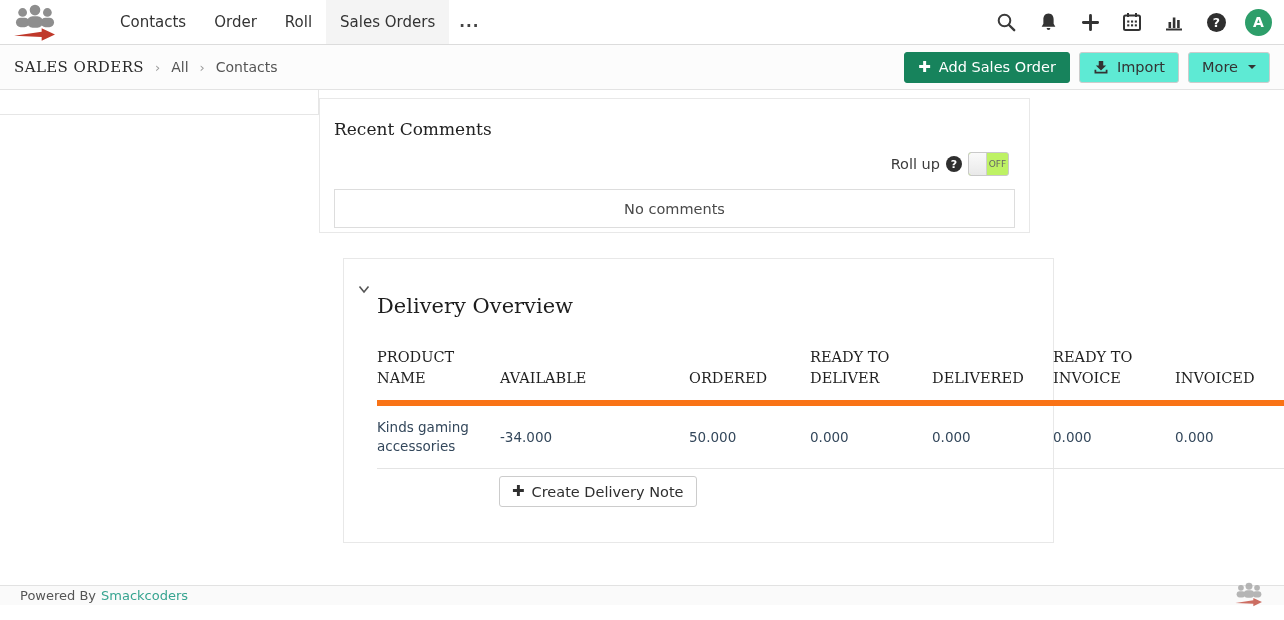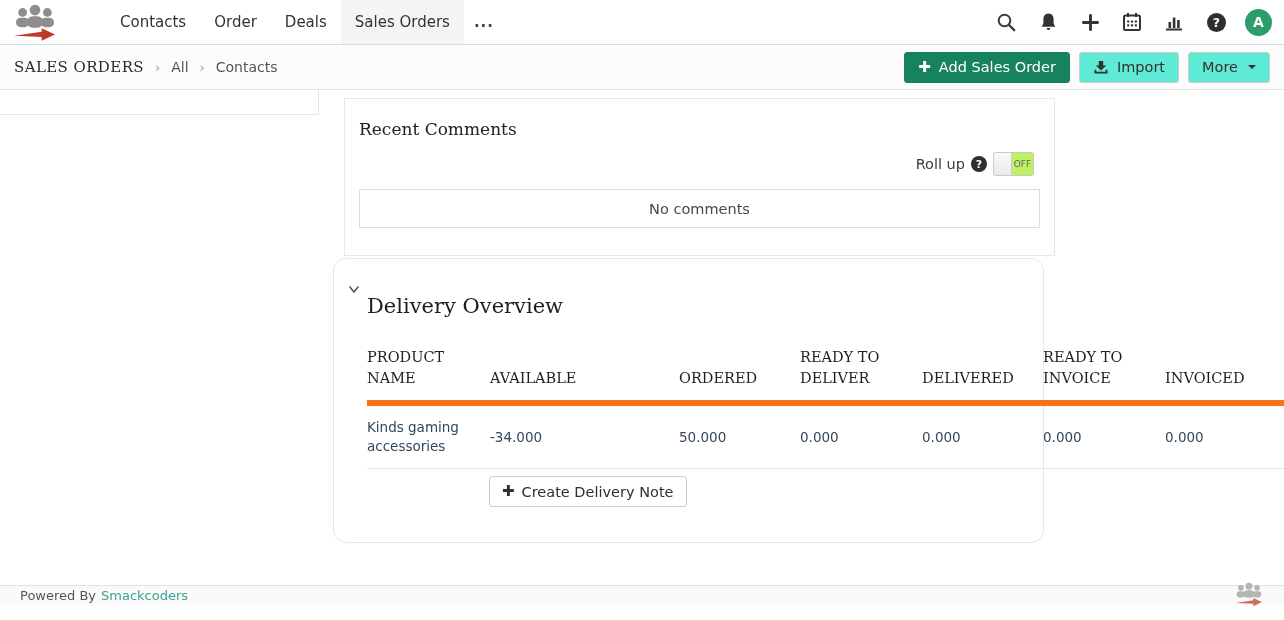--- a/index.html
+++ b/index.html
@@ -60,21 +60,21 @@
 
   
   .content { position: relative; height: 495px; background: #fff; }
   .left-panel {
     position: absolute; left: 0; top: 0; width: 319px; height: 25px;
     background: #fff; border-right: 1px solid #e6e6e6; border-bottom: 1px solid #e6e6e6;
   }
   .card {
     position: absolute; background: #fff; border: 1px solid #e8e8e8;
   }
-  .comments-card { left: 344px; top: 8px; width: 711px; height: 158px; }
+  .comments-card { left: 319px; top: 8px; width: 711px; height: 135px; }
   .card-title {
     margin: 19px 14px 0; font-family: "DejaVu Serif", "Liberation Serif", serif;
     font-size: 17px; font-weight: 400; color: #222; line-height: 22px;
   }
   .rollup-row { display: flex; justify-content: flex-end; align-items: center; margin: 12px 20px 0; gap: 6px; }
   .rollup-label { font-size: 14.5px; color: #3c3c3c; }
   .help-dot {
     width: 16px; height: 16px; border-radius: 50%; background: #2f2f2f; color: #fff;
     font-size: 11px; font-weight: 700; display: inline-flex; align-items: center; justify-content: center;
   }
@@ -86,21 +86,21 @@
     width: 18px; background: linear-gradient(#fafafa, #e9e9e9);
     border-right: 1px solid #cfcfcf; border-radius: 2px 0 0 2px;
   }
   .toggle-state { flex: 1; display: flex; align-items: center; justify-content: center; font-size: 9px; color: #666; }
   .no-comments {
     margin: 13px 14px 0; height: 39px; border: 1px solid #dddddd;
     display: flex; align-items: center; justify-content: center;
     font-size: 14.5px; color: #4a4a4a;
   }
 
-  .delivery-card { left: 333px; top: 168px; width: 711px; height: 285px; border-radius: 13px; }
+  .delivery-card { left: 343px; top: 168px; width: 711px; height: 285px; }
   .collapse-chevron { position: absolute; left: 14px; top: 20px; cursor: pointer; }
   .section-title {
     margin: 33px 0 0 33px; font-family: "DejaVu Serif", "Liberation Serif", serif;
     font-size: 21px; font-weight: 400; color: #1d1d1d; line-height: 28px;
   }
   .delivery-table {
     margin: 27px 0 0 33px; width: 918px; border-collapse: collapse; table-layout: fixed;
   }
   .delivery-table th {
     font-family: "DejaVu Serif", "Liberation Serif", serif;
@@ -141,21 +141,21 @@
         <rect x="29" y="16.5" width="14" height="10" rx="5"></rect>
         <circle cx="23" cy="8.5" r="5.6"></circle>
         <rect x="14.5" y="15" width="17" height="12" rx="6"></rect>
       </g>
       <polygon points="1,35.4 30,31.2 30,27.6 44,34 30,40.6 30,36.8" fill="#c0392b"></polygon>
     </svg>
   </div>
   <div class="nav-menu">
     <div class="nav-item">Contacts</div>
     <div class="nav-item">Order</div>
-    <div class="nav-item">Deals</div>
+    <div class="nav-item">Roll</div>
     <div class="nav-item active">Sales Orders</div>
     <div class="nav-ellipsis">...</div>
   </div>
   <div class="nav-right">
     <div class="nav-icon-btn">
       <svg width="20" height="20" viewBox="0 0 20 20">
           <circle cx="8.5" cy="8.5" r="5.8" fill="none" stroke="#3a3a3a" stroke-width="2"></circle>
           <line x1="13" y1="13" x2="18.2" y2="18.2" stroke="#3a3a3a" stroke-width="2.4" stroke-linecap="round"></line>
         </svg>
     </div>

